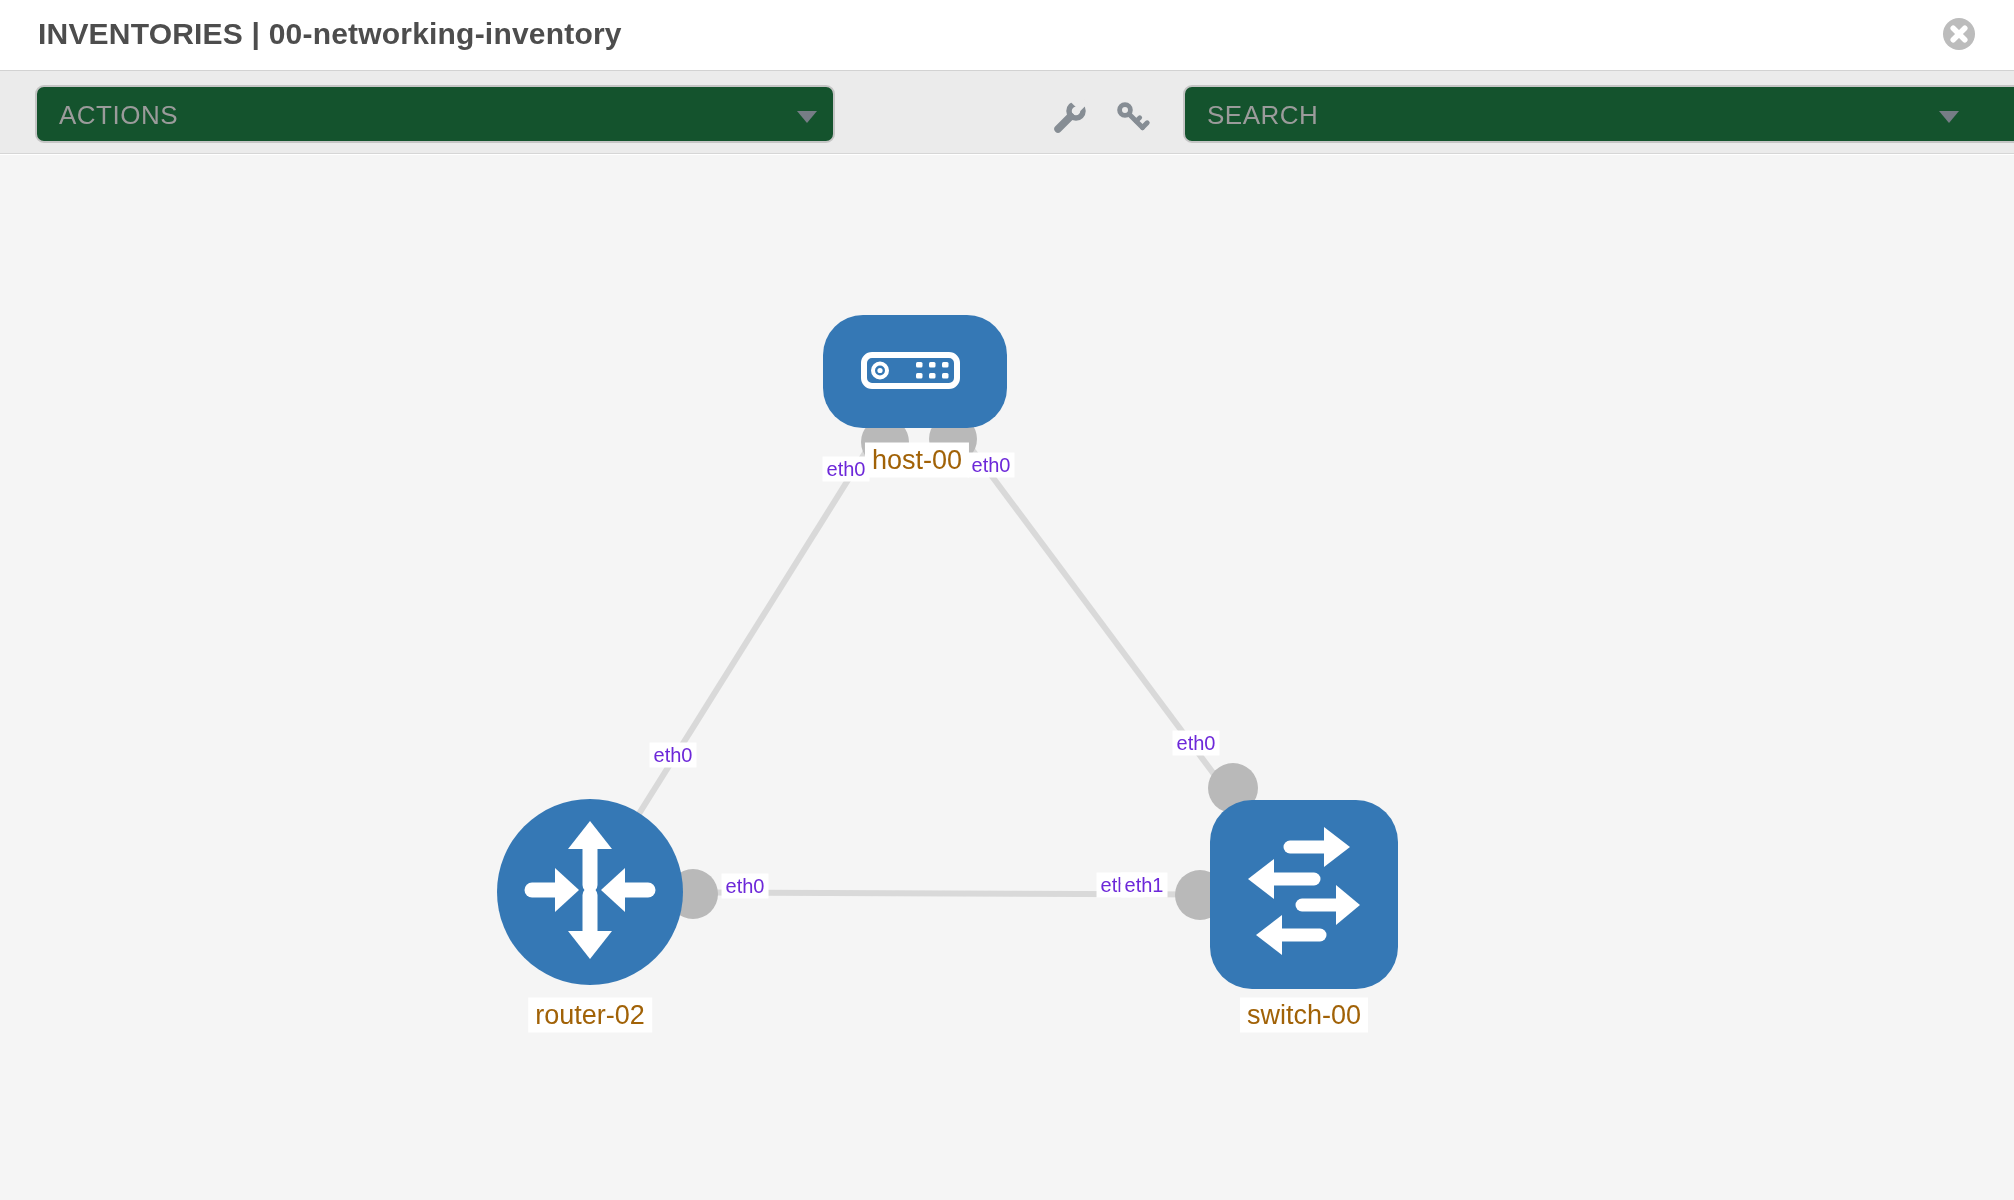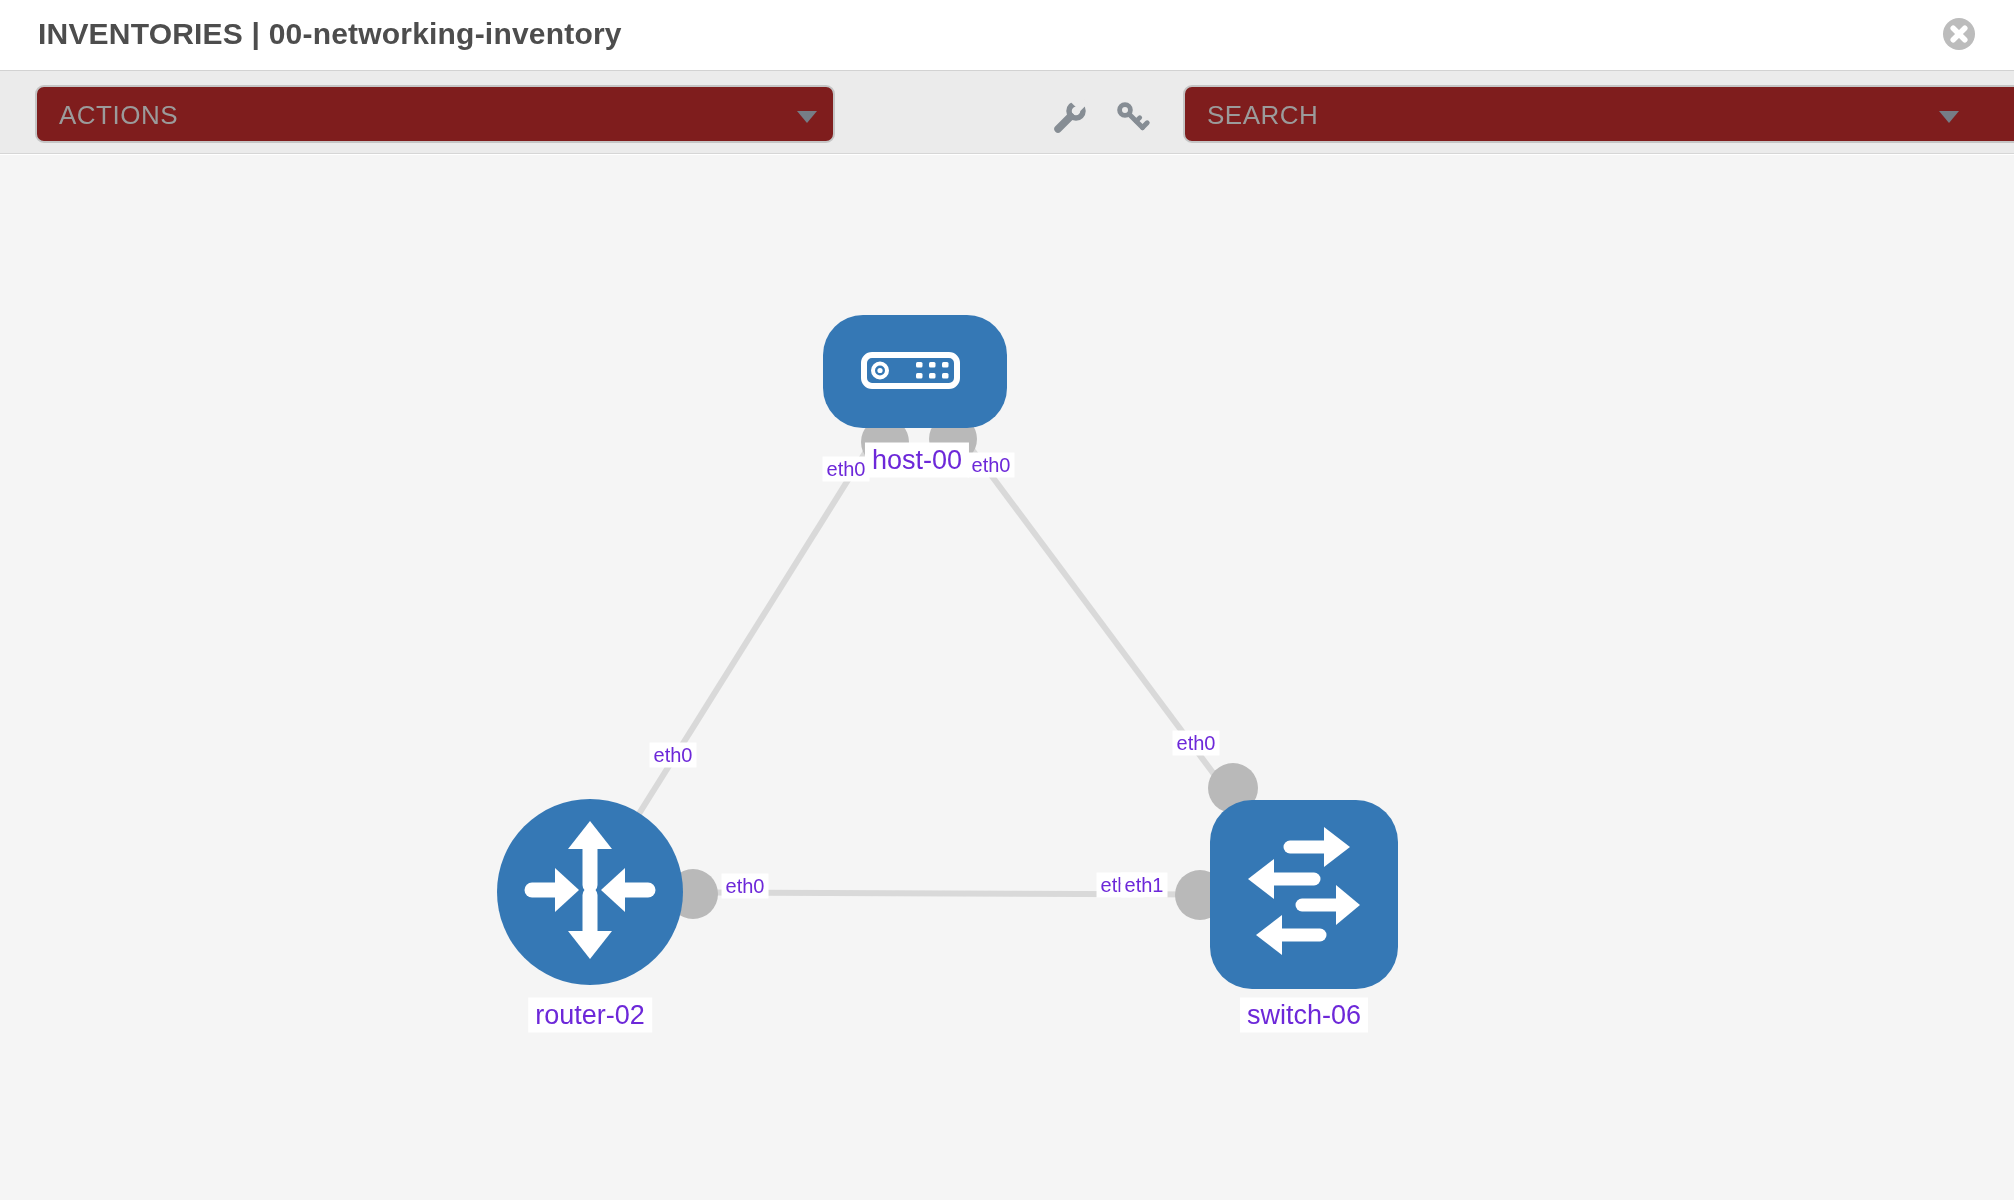--- a/index.html
+++ b/index.html
@@ -7,40 +7,40 @@
               font-family:"Liberation Sans", sans-serif; background:#fff; }
 
   
   .header { position:absolute; left:0; top:0; width:2014px; height:81px; background:#fff; }
   .title  { position:absolute; left:38px; top:17px; font-size:30px; font-weight:700; color:#4d4d4d; letter-spacing:0.2px; }
   .close-btn { position:absolute; left:1942px; top:17px; width:34px; height:34px; cursor:pointer; }
 
   
   .toolbar { position:absolute; left:0; top:70px; width:2014px; height:84px;
              background:#ebebeb; border-top:1px solid #d2d2d2; border-bottom:1px solid #d6d6d6; }
-  .select-box { position:absolute; top:14px; height:58px; background:#7f1d1d;
+  .select-box { position:absolute; top:14px; height:58px; background:#14532d;
                 border:2px solid #c5c5c5; border-radius:9px; }
   .select-box .sel-label { position:absolute; left:22px; top:13px; font-size:26px; color:#9b9b9b; letter-spacing:0.5px; }
   .caret { position:absolute; top:24px; width:0; height:0;
            border-left:10px solid transparent; border-right:10px solid transparent;
            border-top:12px solid #767d86; }
   .actions-box { left:35px;  width:800px; }
   .search-box  { left:1183px; width:910px; }
   .tool-icon { position:absolute; top:28px; }
 
   
   .canvas { position:absolute; left:0; top:155px; width:2014px; height:1045px; background:#f5f5f5; }
   .links-layer { position:absolute; left:0; top:0; z-index:1; }
   .node { position:absolute; z-index:2; background:#3578b5; display:flex; align-items:center; justify-content:center; cursor:pointer; }
   .node-host   { left:823px;  top:160px; width:184px; height:113px; border-radius:40px; }
   .node-router { left:497px;  top:644px; width:186px; height:186px; border-radius:50%; }
   .node-switch { left:1210px; top:645px; width:188px; height:189px; border-radius:42px; }
 
   .nlabel { position:absolute; transform:translate(-50%,-50%); background:#fff; white-space:nowrap;
-            font-size:27px; color:#6d28d9; padding:2px 7px; z-index:3;text-align:center; }
+            font-size:27px; color:#a16207; padding:2px 7px; z-index:3;text-align:center; }
   .iflabel { position:absolute; transform:translate(-50%,-50%); background:#fff; white-space:nowrap;
              font-size:20px; color:#6d28d9; padding:1px 4px; z-index:3; }
   .iflabel.over { z-index:4;text-align:right; }
 </style>
 </head>
 <body>
 
 <div class="header">
   <div class="title">INVENTORIES | 00-networking-inventory</div>
   <div class="close-btn">
@@ -153,21 +153,21 @@
           <polygon points="38,81 64,61 64,101"></polygon>
           <polygon points="150,107 126,87 126,127"></polygon>
           <polygon points="46,137 72,117 72,157"></polygon>
         </g>
       </svg>
     </span>
   </div>
 
   <div class="nlabel" style="left:917px; top:305px;">host-00</div>
   <div class="nlabel" style="left:590px; top:860px;">router-02</div>
-  <div class="nlabel" style="left:1304px; top:860px;">switch-06</div>
+  <div class="nlabel" style="left:1304px; top:860px;">switch-00</div>
 
   <div class="iflabel" style="left:846px;  top:314px;">eth0</div>
   <div class="iflabel" style="left:991px;  top:310px;">eth0</div>
   <div class="iflabel" style="left:673px;  top:600px;">eth0</div>
   <div class="iflabel" style="left:1196px; top:588px;">eth0</div>
   <div class="iflabel" style="left:745px;  top:731px;">eth0</div>
   <div class="iflabel" style="left:1120px; top:730px;">eth0</div>
   <div class="iflabel over" style="left:1144px; top:730px;">eth1</div>
 
 </div>

